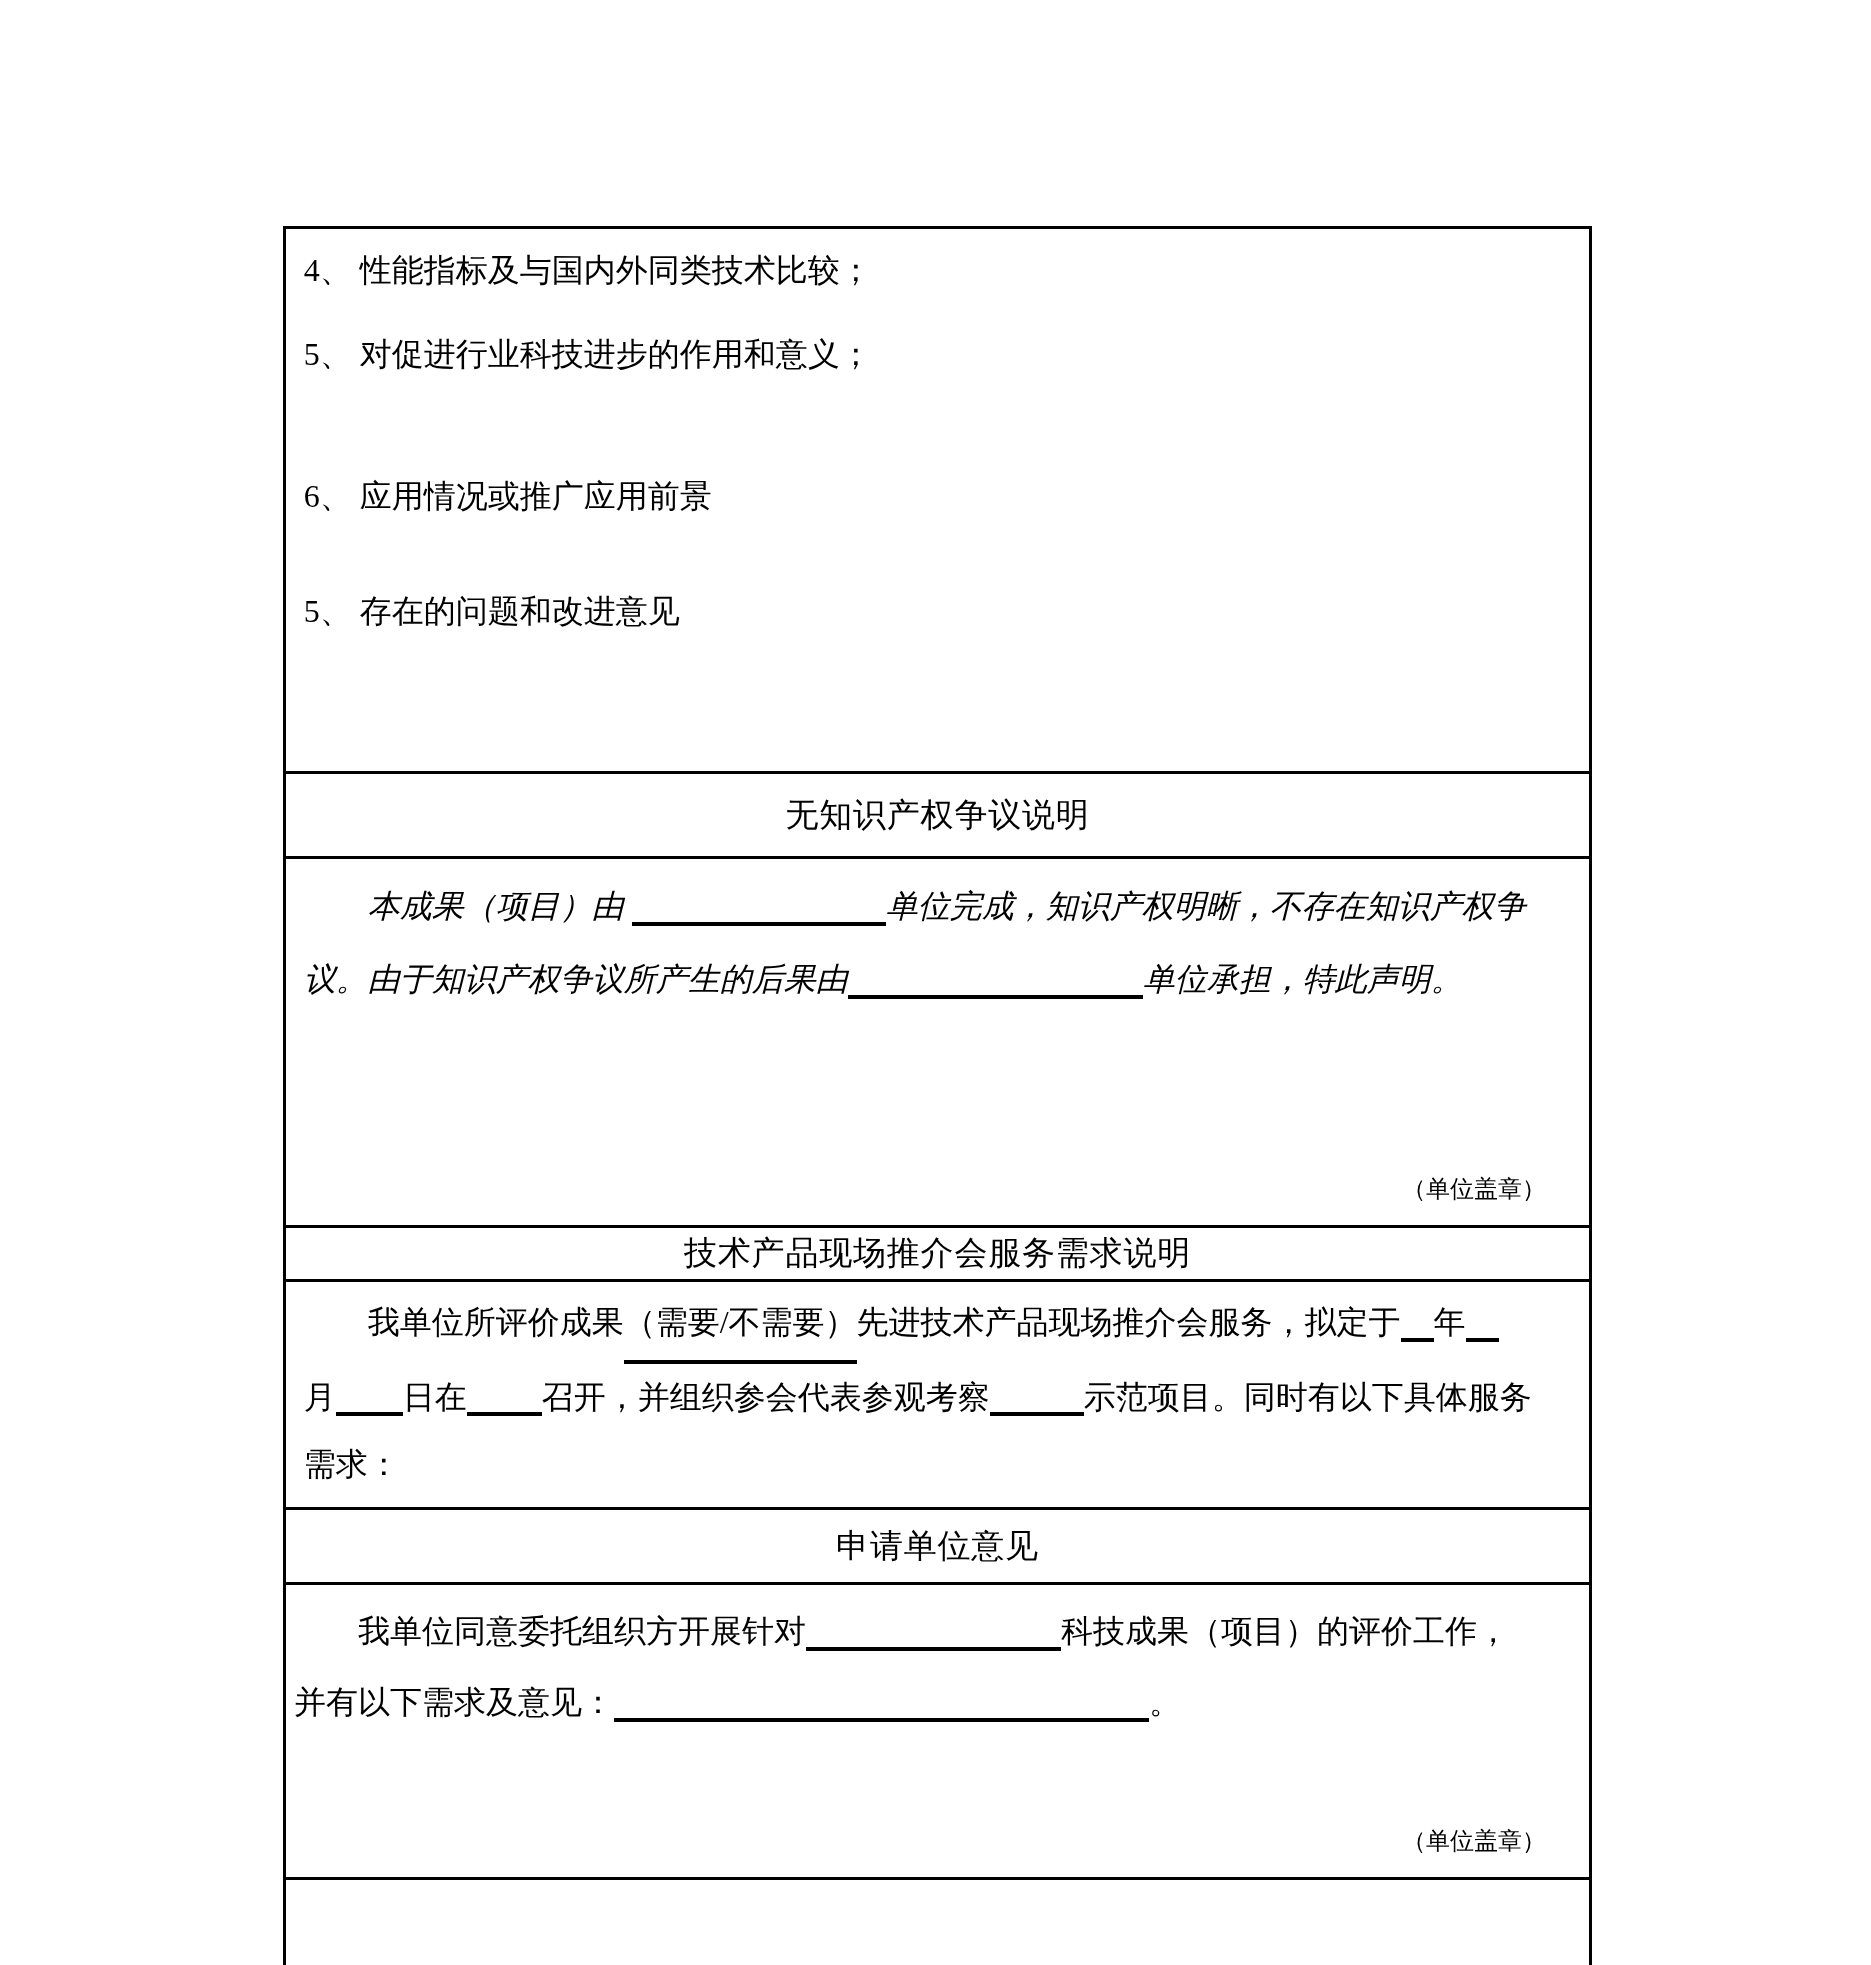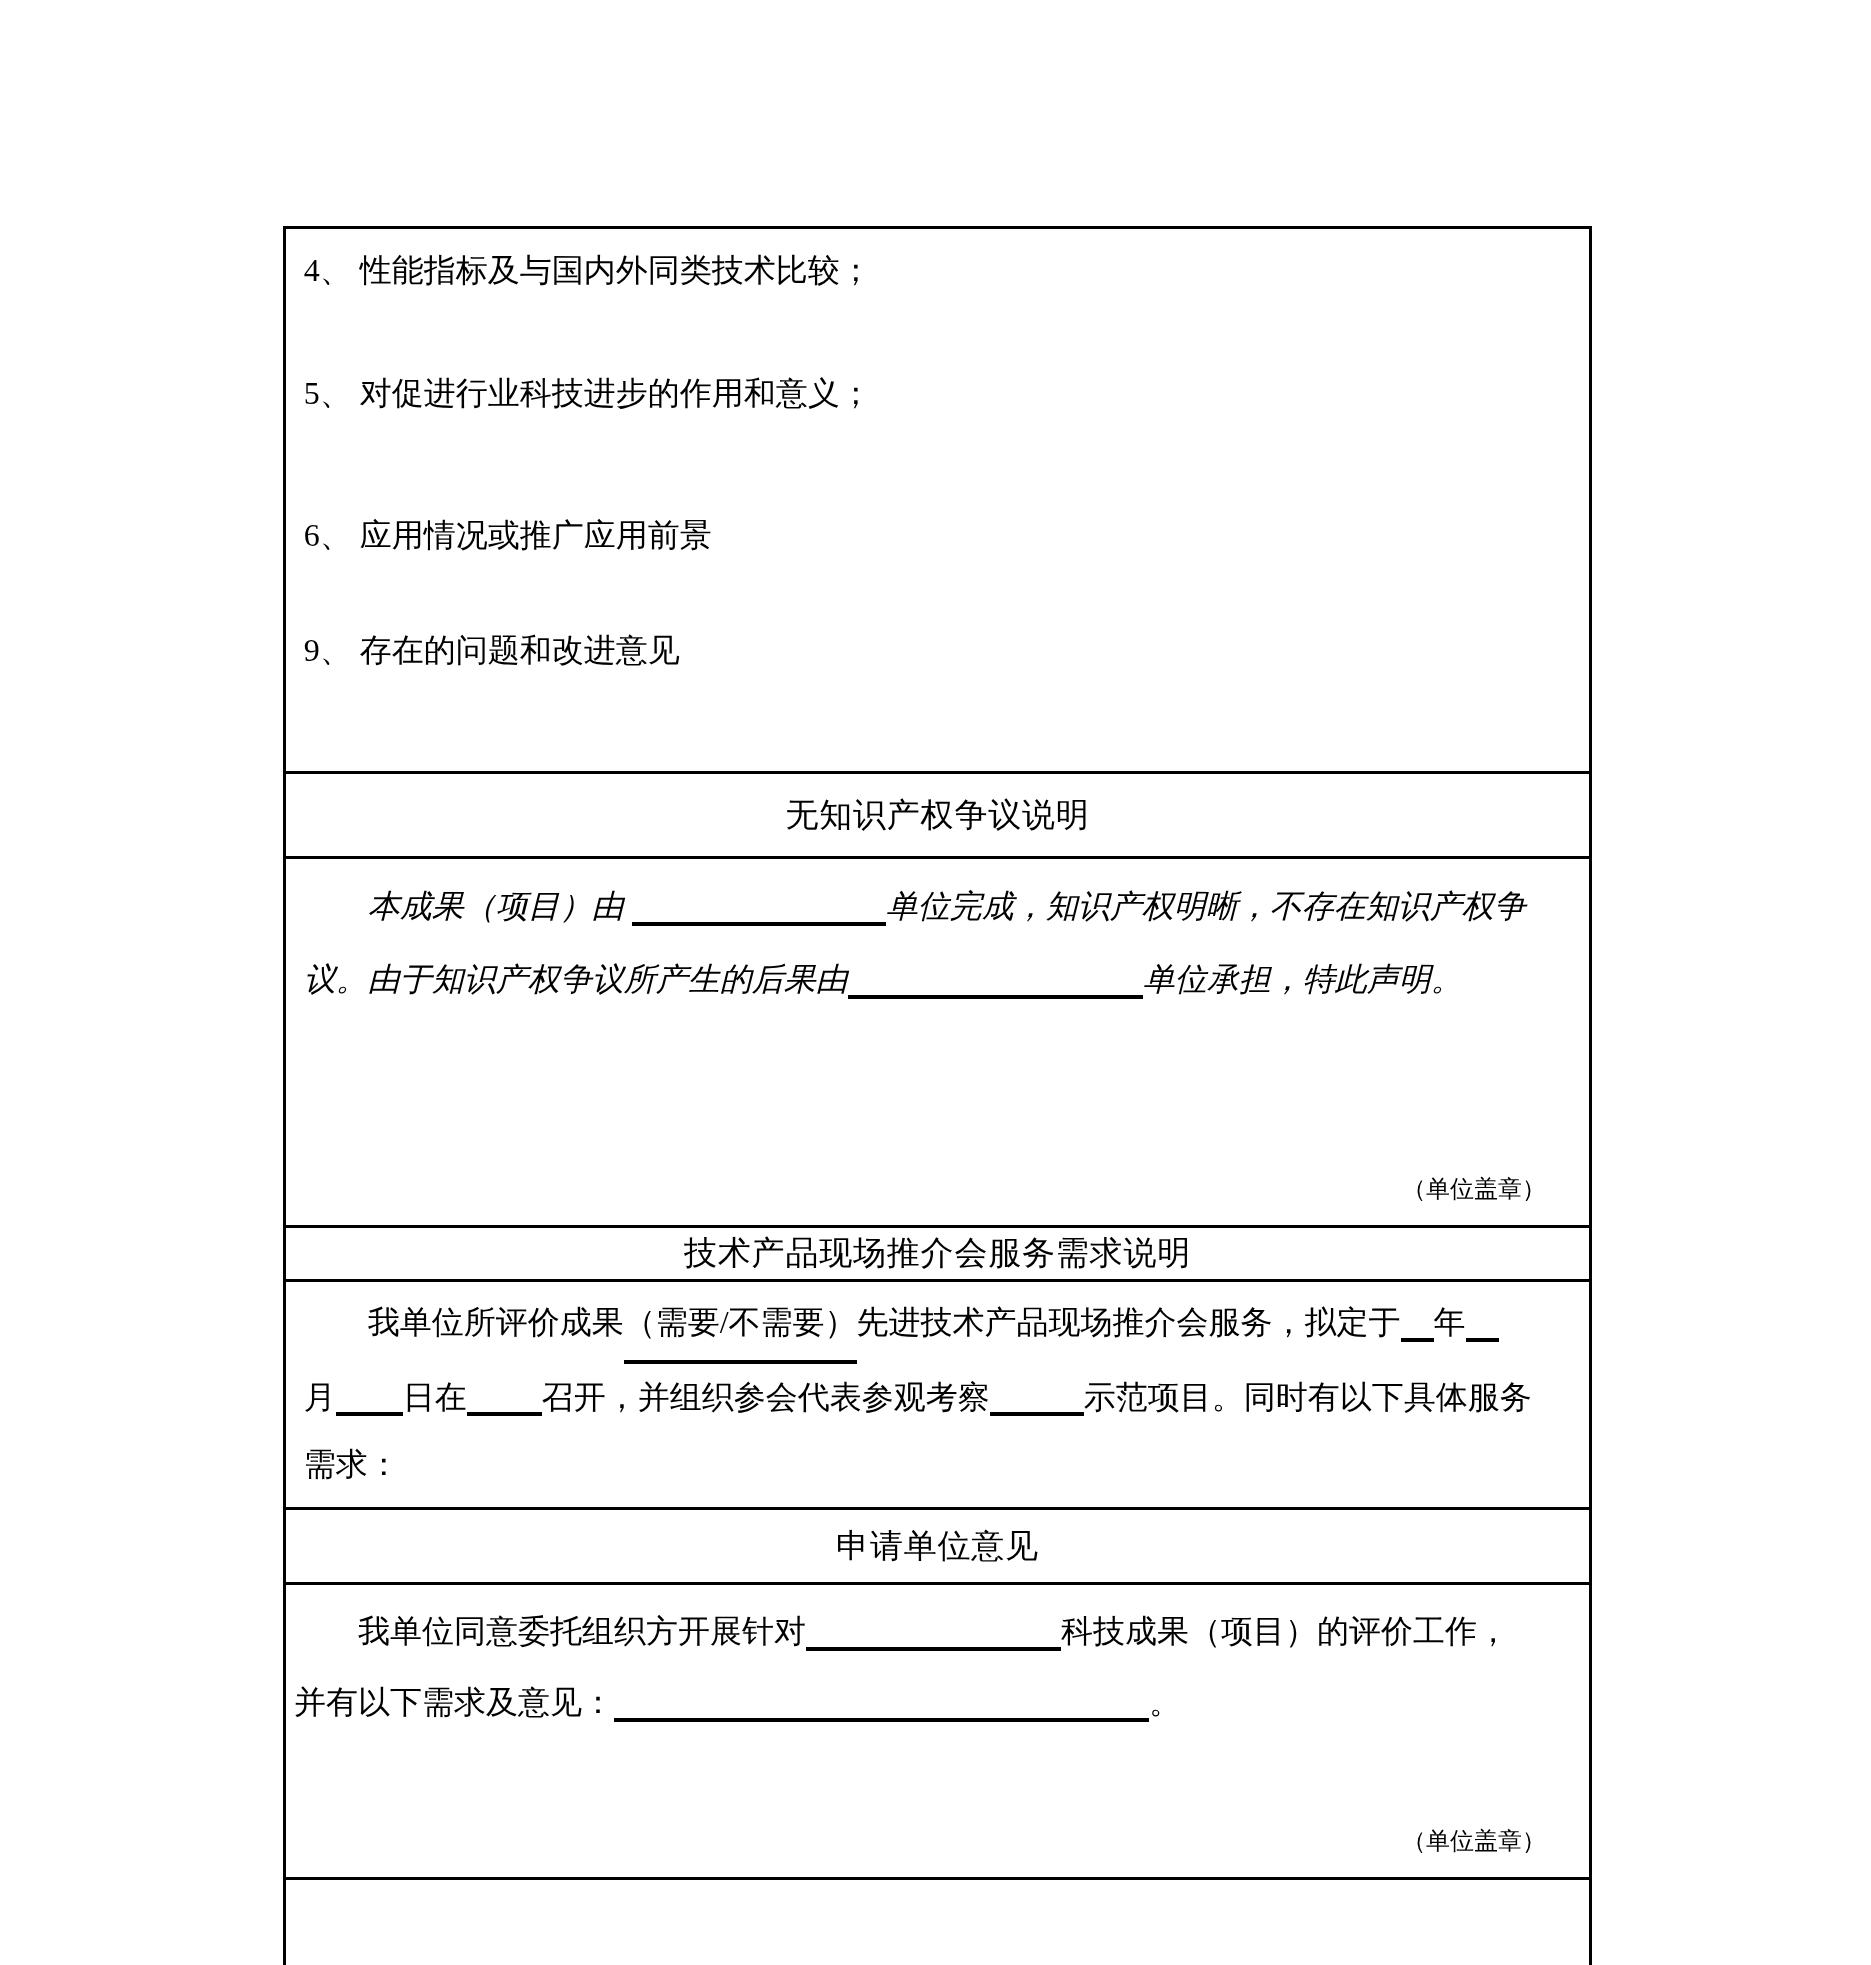--- a/index.html
+++ b/index.html
@@ -51,21 +51,21 @@
   }
 
   .ln {
     white-space: nowrap;
     font-size: 32px;
   }
   .ind { padding-left: 64px; }
 
   .items .ln { line-height: 44px; }
   .it4 { margin-top: 19px; }
-  .it5 { margin-top: 79px; }
+  .it5 { margin-top: 40px; }
   .it6 { margin-top: 98px; }
   .it7 { margin-top: 71px; }
 
   .c1 { padding-top: 11px; }
   .c1 .ln { line-height: 73px; font-style: italic; }
   .c2 { padding-top: 7px; }
   .c2 .ln { line-height: 67px; }
   .c3, .c4 { padding-top: 11px; }
   .c3 .ln, .c4 .ln { line-height: 71px; }
 
@@ -105,21 +105,21 @@
 </style>
 </head>
 <body>
 
 <div class="tbl">
 
   <div class="row first r1 items">
     <div class="ln it4">4、 性能指标及与国内外同类技术比较；</div>
     <div class="ln it5">5、 对促进行业科技进步的作用和意义；</div>
     <div class="ln it6">6、 应用情况或推广应用前景</div>
-    <div class="ln it7">9、 存在的问题和改进意见</div>
+    <div class="ln it7">5、 存在的问题和改进意见</div>
   </div>
 
   <div class="row r2 hdr">
     <span>无知识产权争议说明</span>
   </div>
 
   <div class="row r3 c1">
     <div class="ln ind">
       <span>本成果（项目）由 </span><span class="bk w645"></span><span>单位完成，知识产权明晰，不存在知识产权争</span>
     </div>

